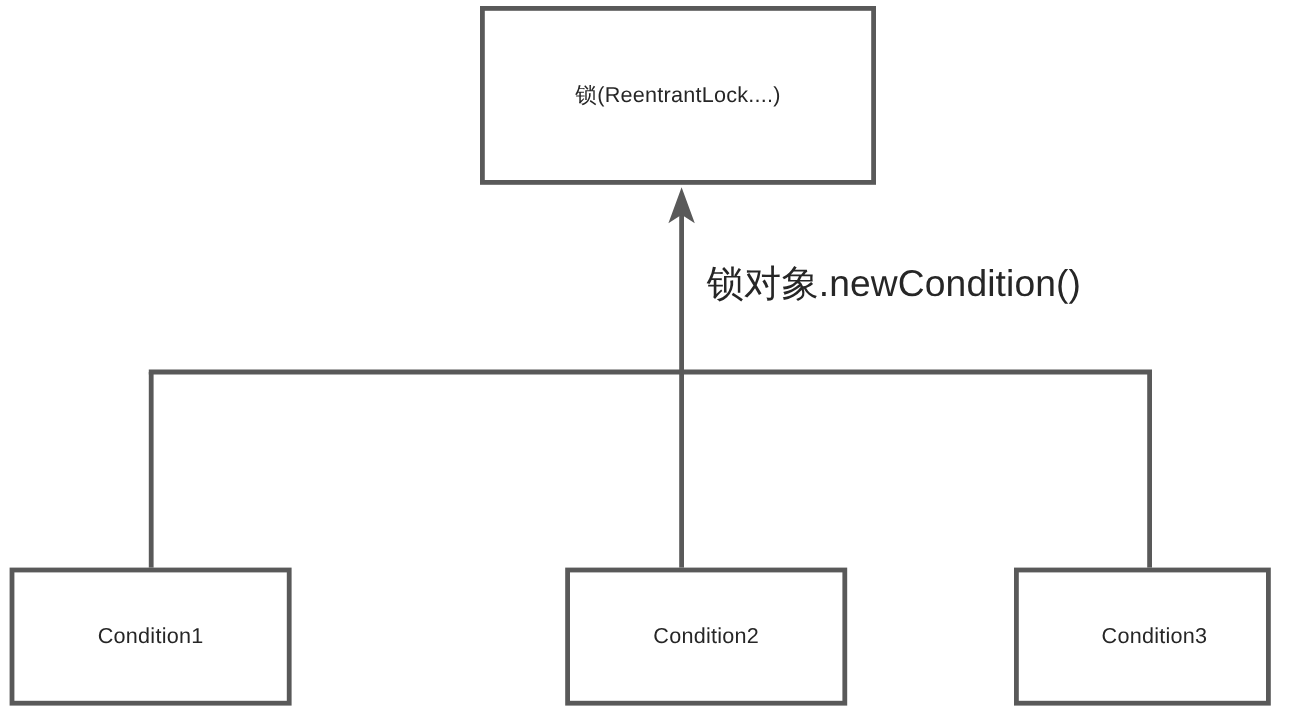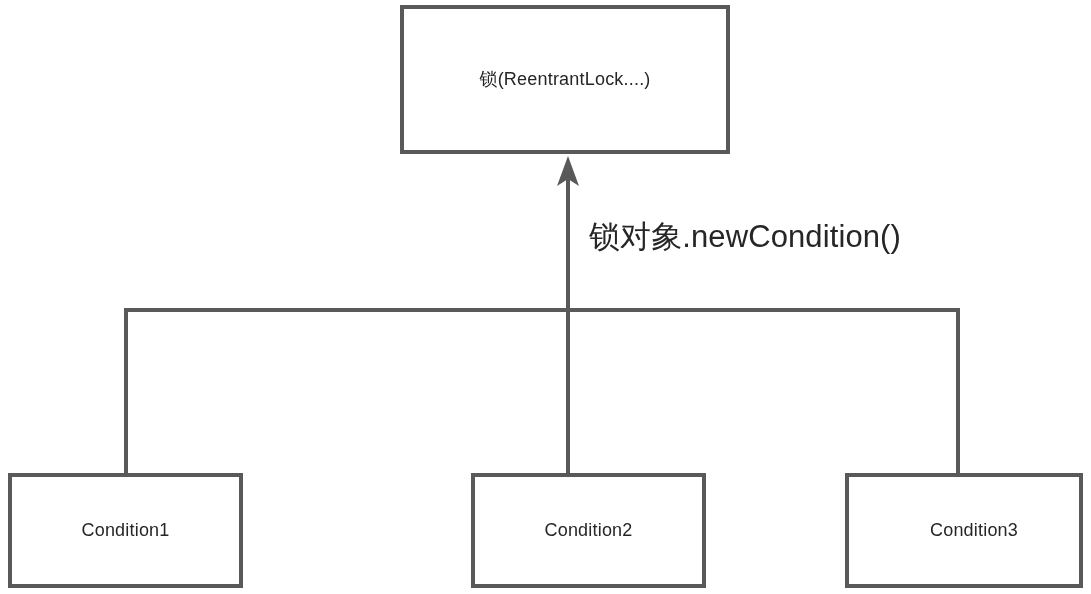--- a/index.html
+++ b/index.html
@@ -58,21 +58,21 @@
   #node-condition2 {
     left: 449px;
     top: 473px;
     width: 235px;
     height: 115px;
     margin-left: 22px;
   }
   #node-condition3 {
     left: 845px;
     top: 473px;
-    width: 238px;
+    width: 214px;
     height: 115px;
     padding-left: 20px;
   }
   #edge-label {
     position: absolute;
     left: 589px;
     top: 216px;
     font-size: 31px;
     font-weight: 400;
     color: #262626;

